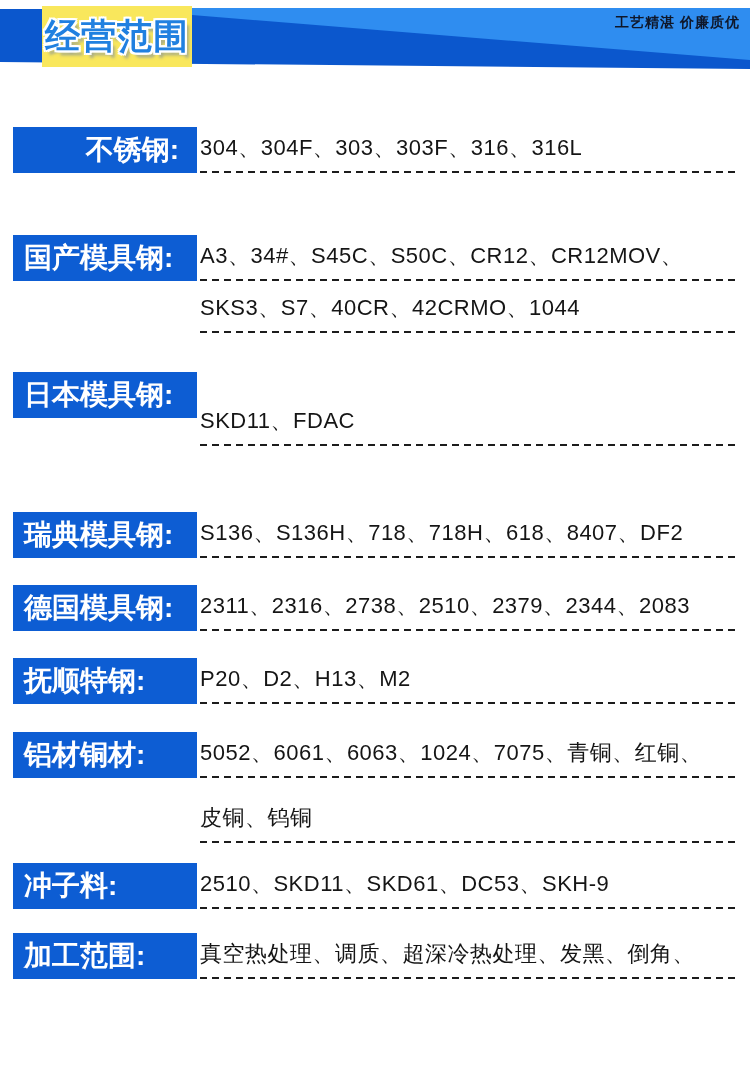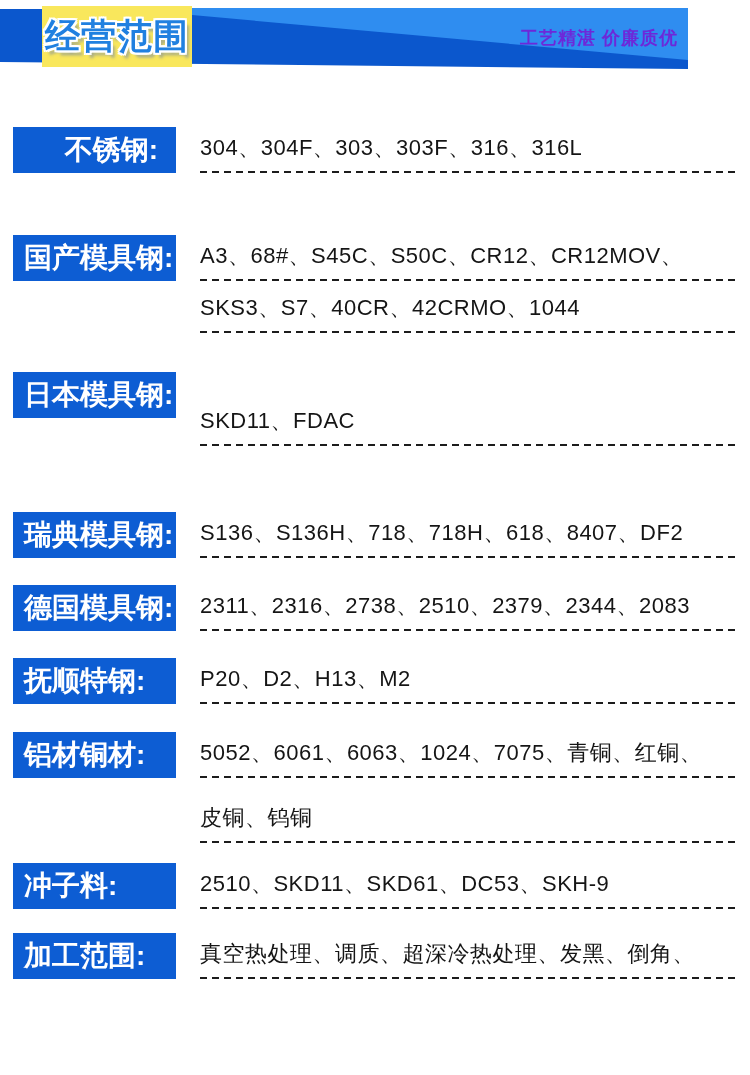--- a/index.html
+++ b/index.html
@@ -1,39 +1,39 @@
 <!DOCTYPE html>
 <html><head>
 <meta charset="utf-8">
 <style>
   html,body{margin:0;padding:0;background:#ffffff;}
   body{font-family:"Liberation Sans","DejaVu Sans",sans-serif;}
   #page{position:relative;width:750px;height:1075px;background:#ffffff;overflow:hidden;}
 
   
-  #banner{position:absolute;left:0;top:0;width:688px;height:80px;}
+  #banner{position:absolute;left:0;top:0;width:750px;height:80px;}
   .bar-base{position:absolute;left:0;top:0;width:100%;height:80px;background:#0b57cd;
             clip-path:polygon(0 9px,100% 9px,100% 69px,0 62px);}
   .bar-light{position:absolute;left:0;top:0;width:100%;height:80px;background:#2f8df0;
             clip-path:polygon(192px 8px,100% 8px,100% 60px,192px 15px);}
   .title-box{position:absolute;left:42px;top:6px;width:150px;height:61px;background:#f9e75c;
             display:flex;align-items:center;justify-content:center;}
   .title-text{font-size:35px;font-weight:bold;color:#2080e0;letter-spacing:1px;white-space:nowrap;
             text-shadow:-2px -2px 0 #fff,2px -2px 0 #fff,-2px 2px 0 #fff,2px 2px 0 #fff,
                         0 -2px 0 #fff,0 2px 0 #fff,-2px 0 0 #fff,2px 0 0 #fff,
                         4px 5px 3px rgba(110,130,170,0.6);}
-  .slogan{position:absolute;right:10px;top:26px;color:#6d28d9;font-size:18px;font-weight:bold;
+  .slogan{position:absolute;right:10px;top:14px;color:#0f172a;font-size:14px;font-weight:bold;
             letter-spacing:1px;white-space:nowrap;}
 
   
   .group{position:absolute;left:0;width:750px;}
   .g1{top:127px}.g2{top:235px}.g3{top:372px}.g4{top:512px}.g5{top:585px}
   .g6{top:658px}.g7{top:732px}.g8{top:863px}.g9{top:933px}
 
-  .label-box{position:absolute;left:13px;top:0;width:163px;height:46px;background:#0d5dd3;
+  .label-box{position:absolute;left:13px;top:0;width:184px;height:46px;background:#0d5dd3;
             color:#ffffff;font-size:28px;font-weight:bold;display:flex;align-items:center;
             padding-left:11px;box-sizing:border-box;white-space:nowrap;}
   .label-box.align-right{justify-content:flex-end;padding-left:0;padding-right:18px;}
 
   .content{position:absolute;left:200px;top:0;width:537px;}
   .cline{height:46px;display:flex;align-items:flex-end;padding-bottom:10px;box-sizing:border-box;
          background-image:repeating-linear-gradient(to right,#1c1c1c 0,#1c1c1c 7px,transparent 7px,transparent 12px);
          background-position:left bottom;background-size:100% 2px;background-repeat:no-repeat;}
   .cline span{font-size:22px;color:#151515;white-space:nowrap;letter-spacing:0.5px;}
   .mt13{margin-top:6px}.mt15{margin-top:28px}.mt19{margin-top:19px}.mt20{margin-top:20px}
@@ -62,21 +62,21 @@
       </div>
     </div>
   </section>
 
   <section class="group g2">
     <div class="label-box">
       <span>国产模具钢:</span>
     </div>
     <div class="content">
       <div class="cline">
-        <span>A3、68#、S45C、S50C、CR12、CR12MOV、</span>
+        <span>A3、34#、S45C、S50C、CR12、CR12MOV、</span>
       </div>
       <div class="cline mt13">
         <span>SKS3、S7、40CR、42CRMO、1044</span>
       </div>
     </div>
   </section>
 
   <section class="group g3">
     <div class="label-box">
       <span>日本模具钢:</span>

